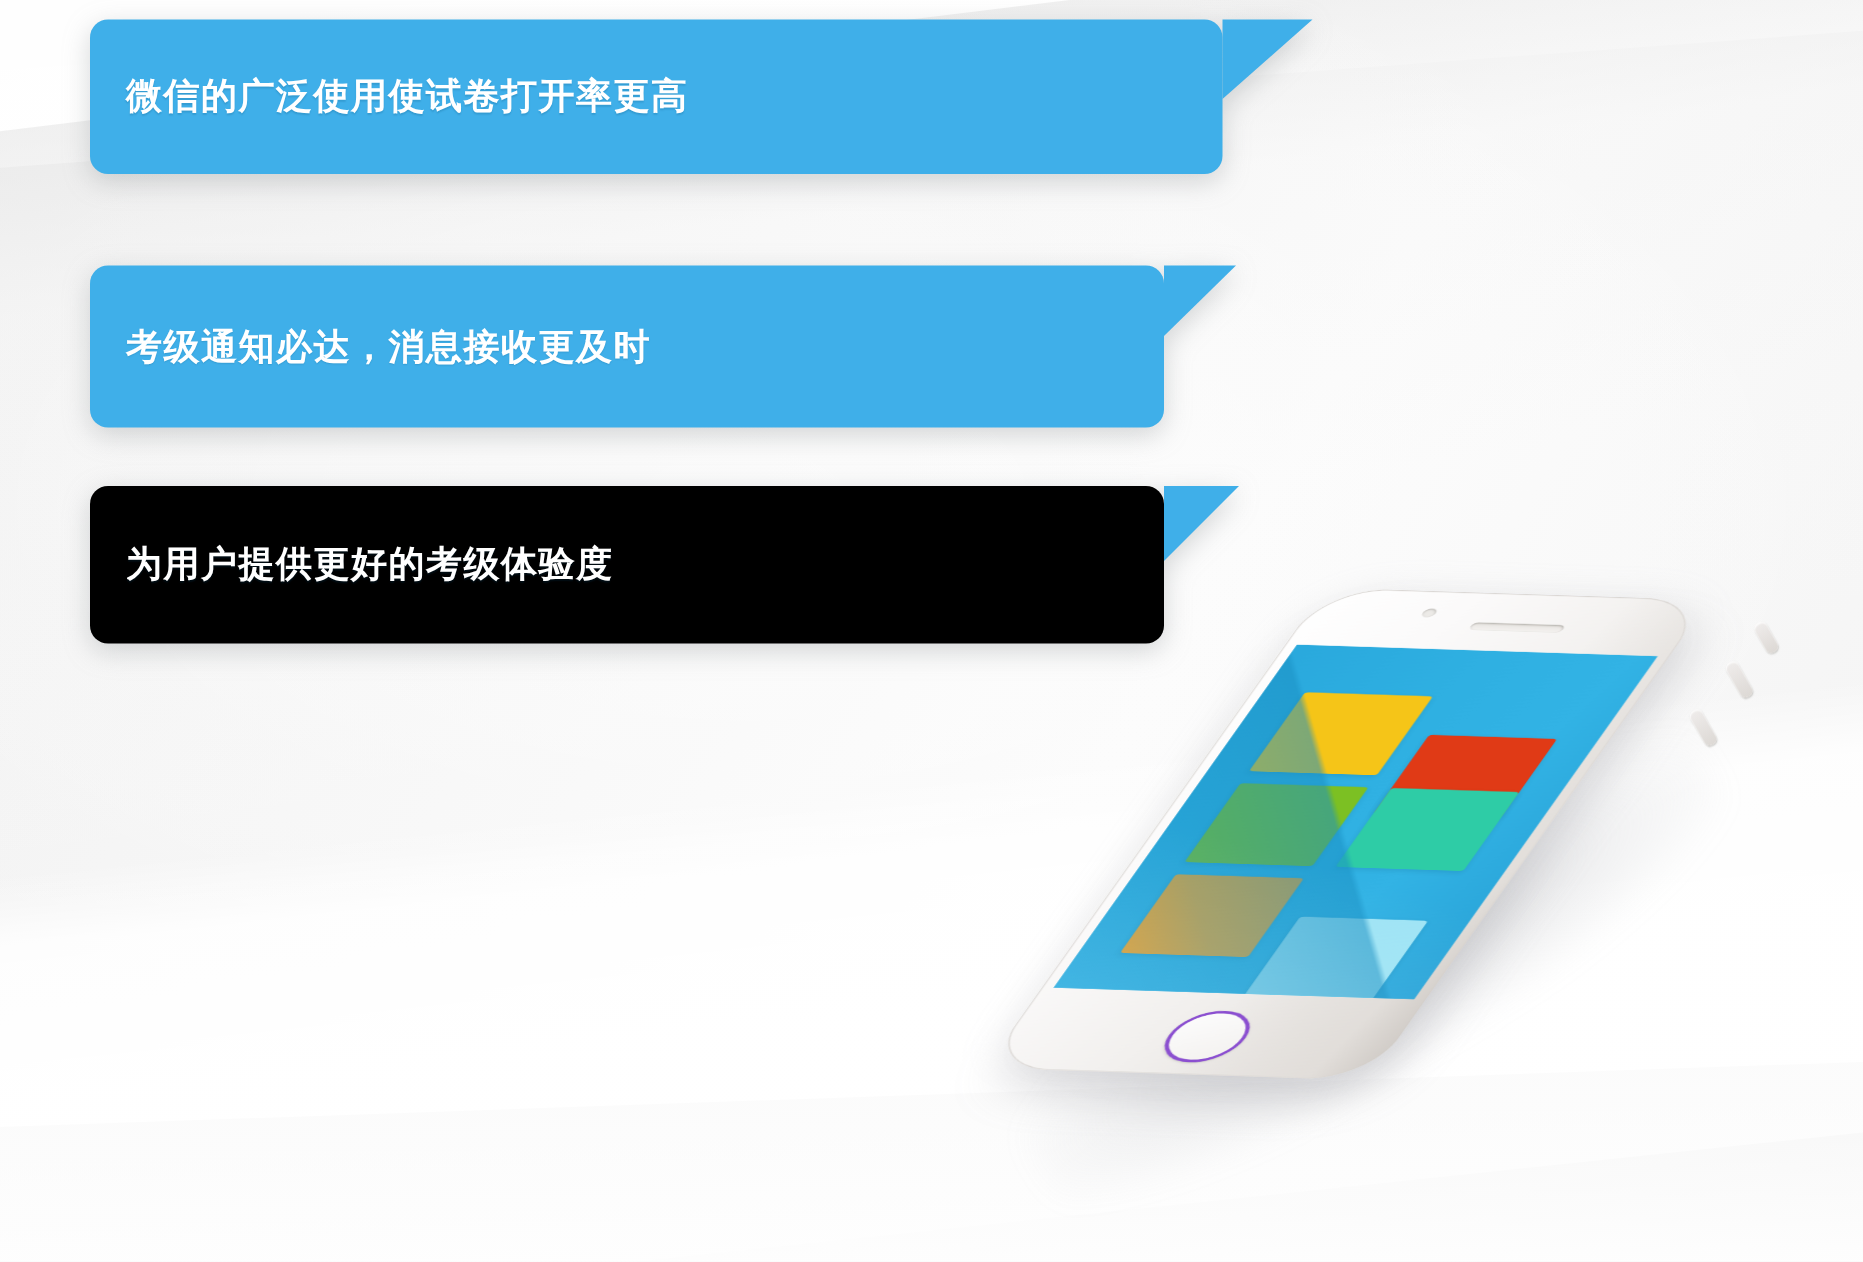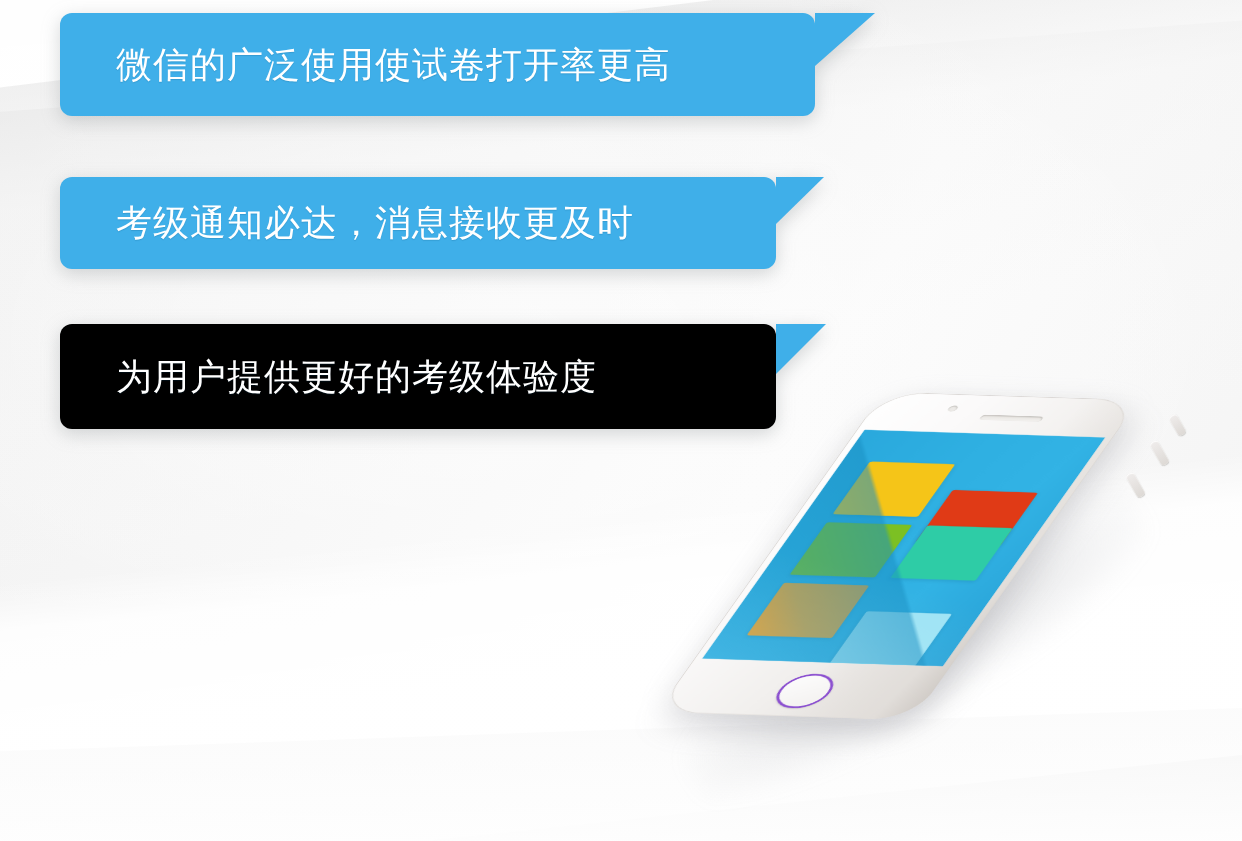--- a/index.html
+++ b/index.html
@@ -71,45 +71,45 @@
     position: absolute;
     box-sizing: border-box;
     background: #3fafe9;
     border-radius: 12px;
     display: flex;
     align-items: center;
     filter: drop-shadow(0 5px 9px rgba(120,125,130,0.30));
   }
   .bubble-text {
     color: #ffffff;
-    font-size: 36px;
+    font-size: 24px;
     line-height: 1.1;
     letter-spacing: 1px;
-    font-weight: 400;
+    font-weight: 700;
     white-space: nowrap;
     text-shadow: 0 1px 1px rgba(0,70,110,0.18);
-    padding-left: 56px;
+    padding-left: 24px;
   }
   .bubble-tail {
     position: absolute;
     top: 0;
     width: 0;
     height: 0;
     border-style: solid;
   }
 
   
   #bubble-0 { left: 60px; top: 13px;  width: 755px; height: 103px; }
   #bubble-0 .bubble-tail {
     left: 755px;
     border-width: 0 0 53px 60px;
     border-color: transparent transparent transparent #3fafe9;
   }
 
-  #bubble-1 { left: 60px; top: 177px; width: 716px; height: 92px; }
+  #bubble-1 { left: 60px; top: 177px; width: 716px; height: 108px; }
   #bubble-1 .bubble-tail {
     left: 716px;
     border-width: 0 0 47px 48px;
     border-color: transparent transparent transparent #3fafe9;
   }
 
   #bubble-2 { left: 60px; top: 324px; width: 716px; height: 105px; }
   #bubble-2 .bubble-tail {
     left: 716px;
     border-width: 0 0 50px 50px;

